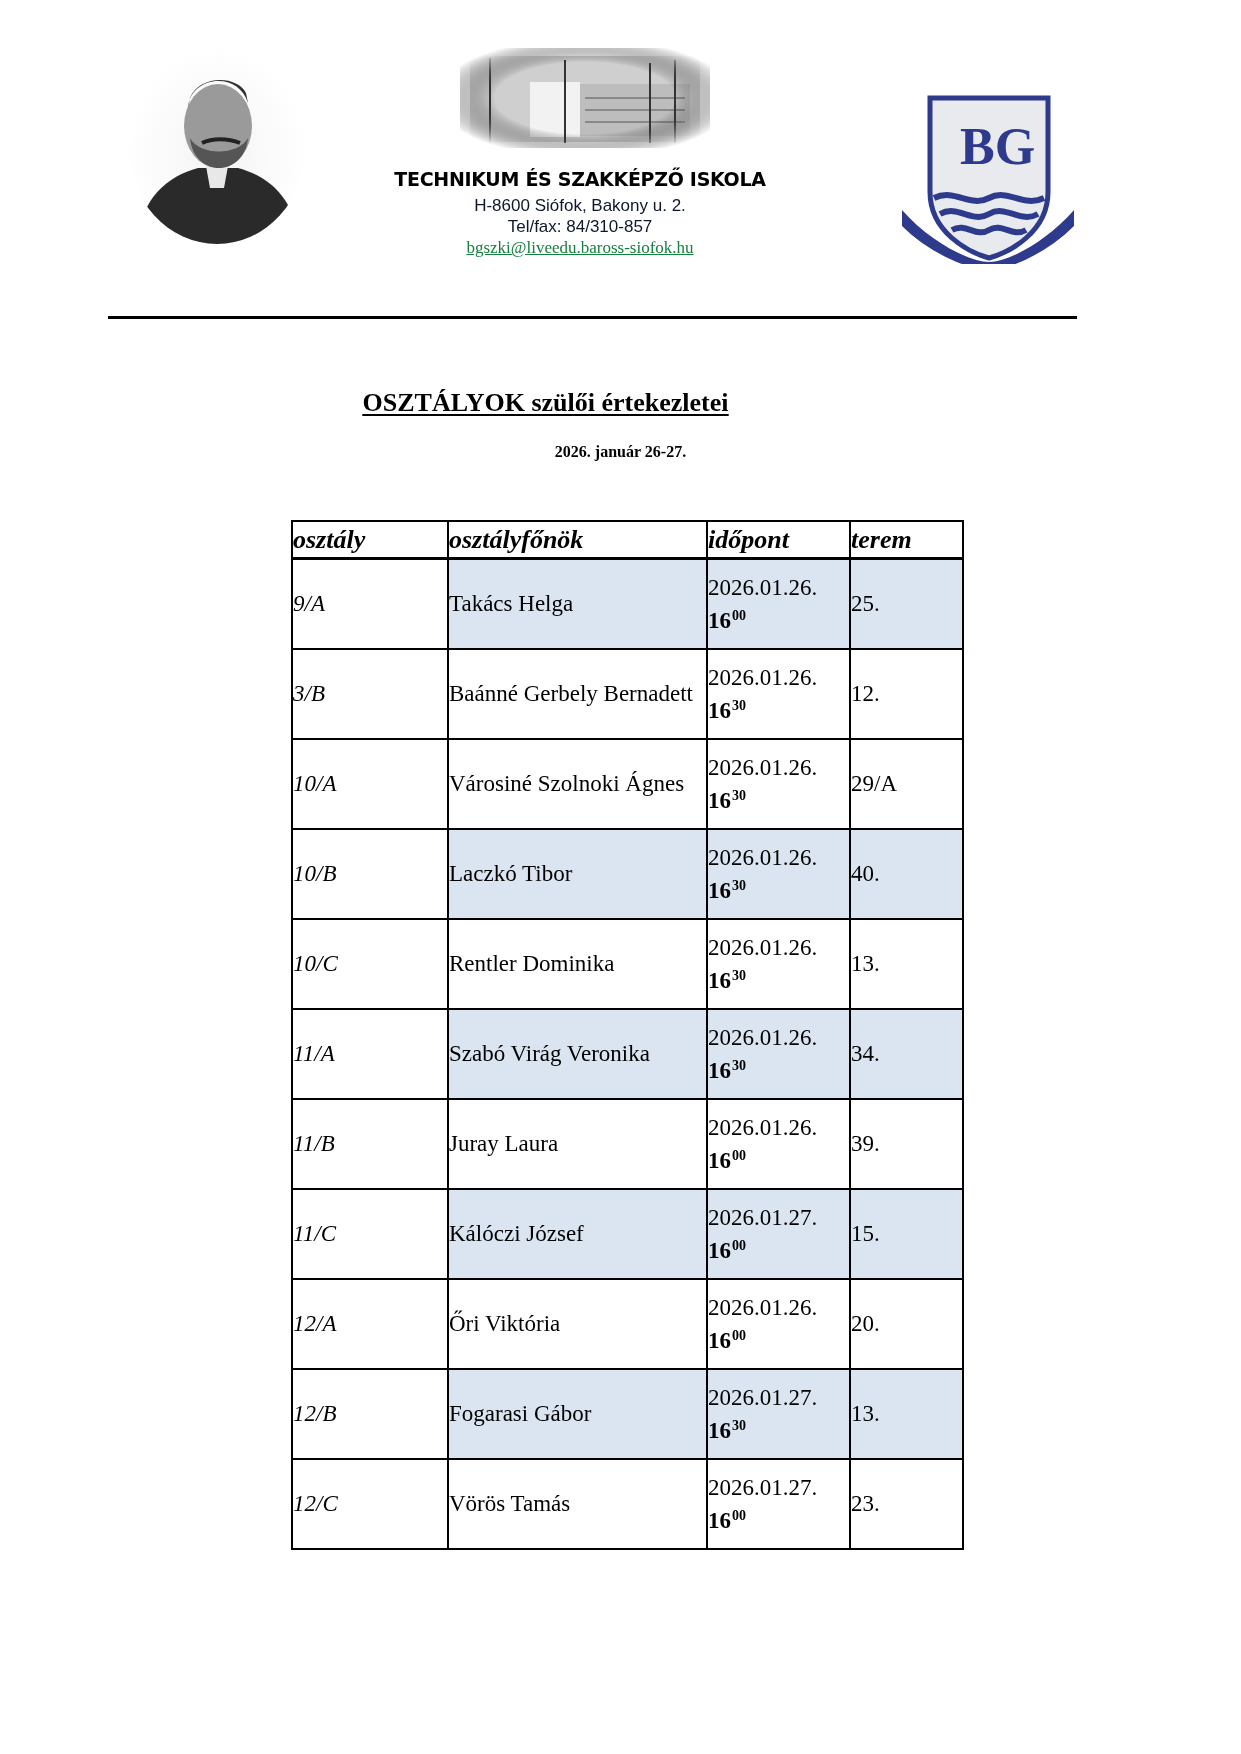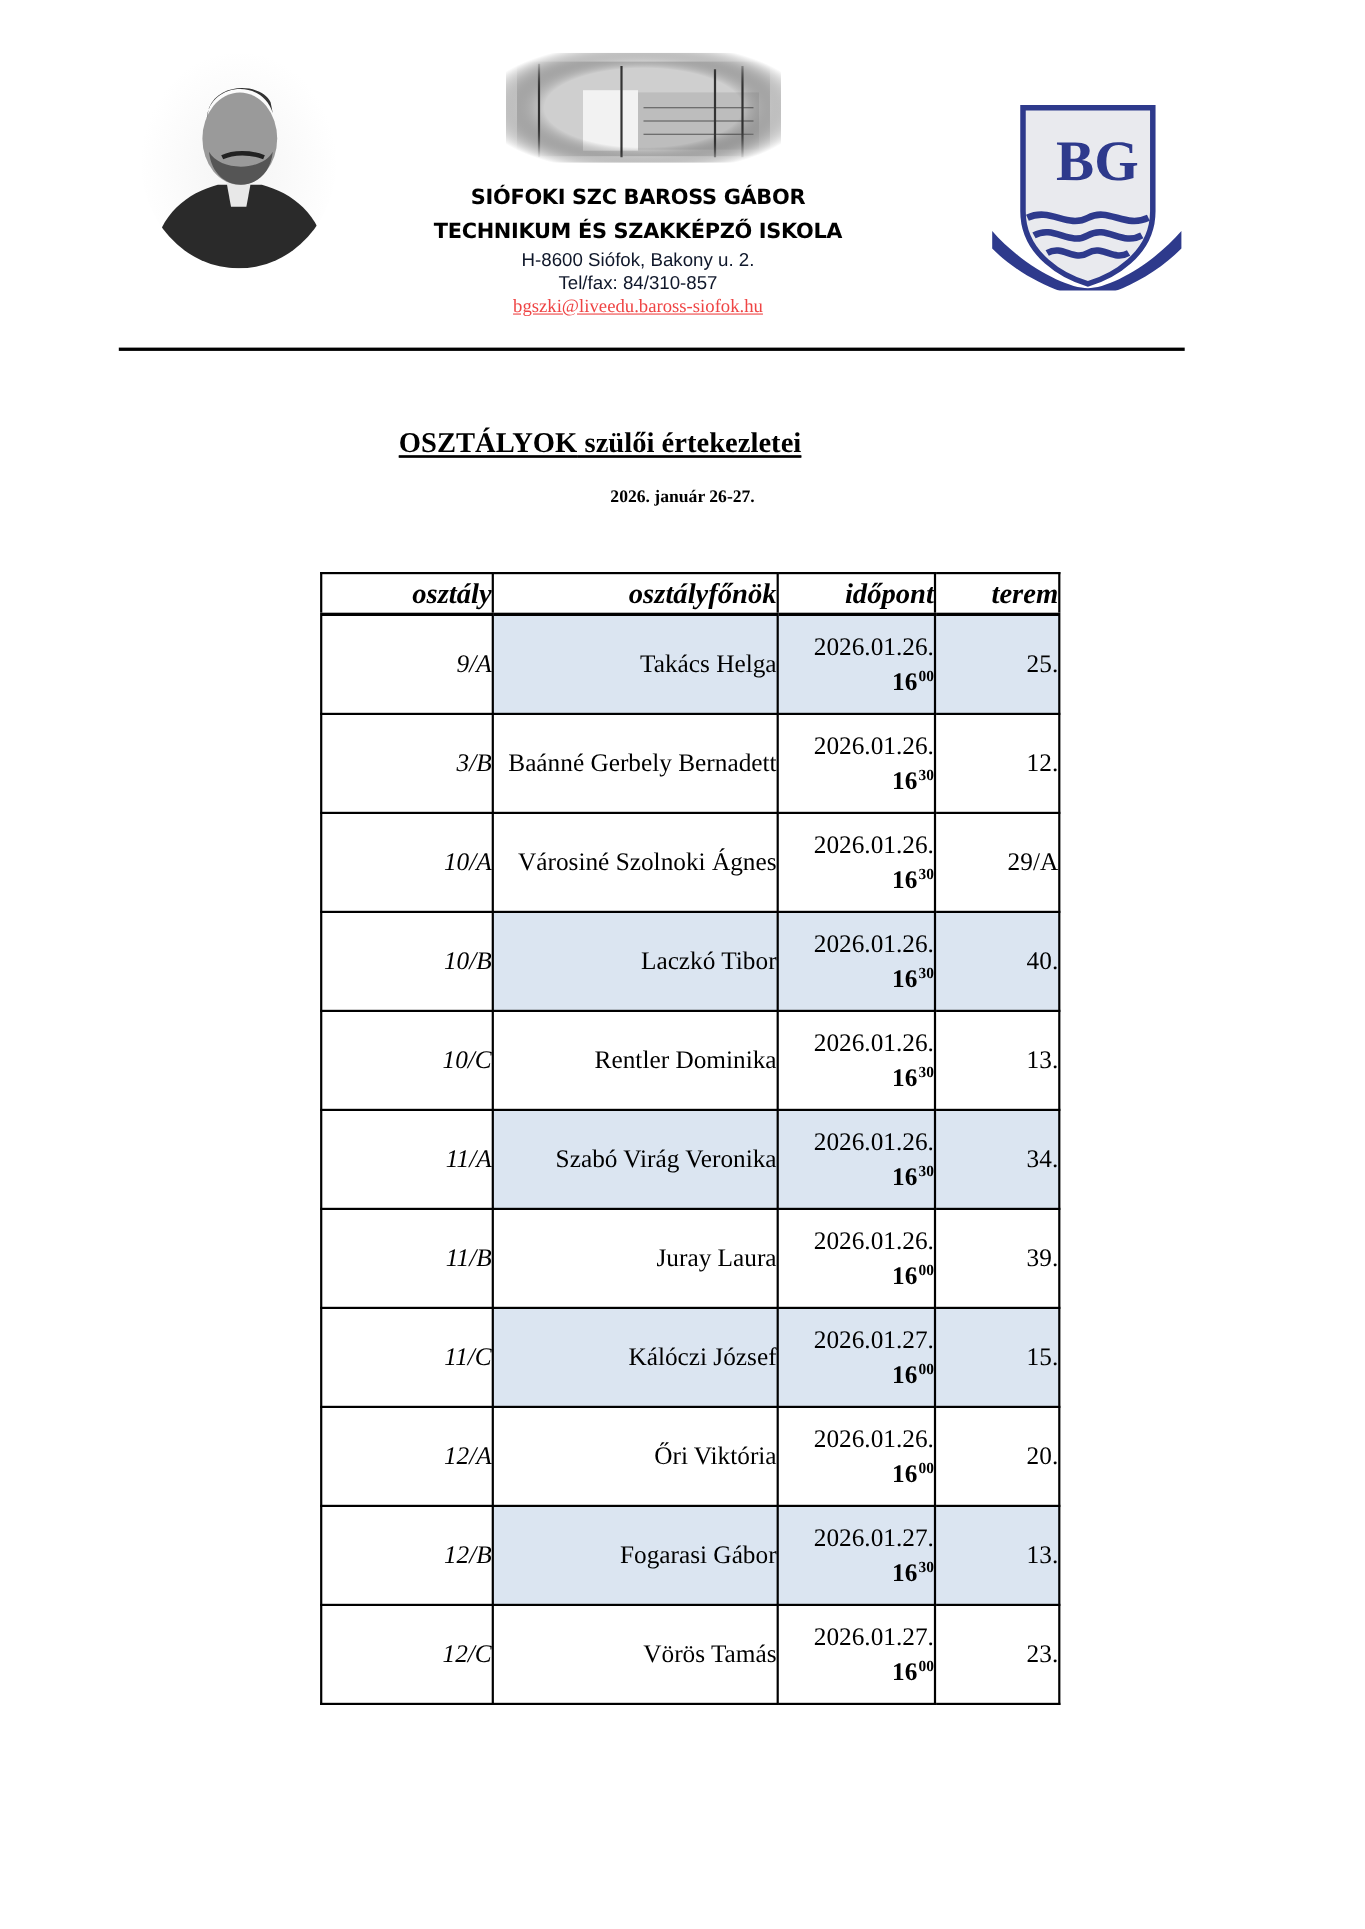--- a/index.html
+++ b/index.html
@@ -11,30 +11,30 @@
 
   .building { position: absolute; left: 460px; top: 48px; width: 250px; height: 100px; }
   .building svg { width: 100%; height: 100%; }
 
   .crest { position: absolute; left: 900px; top: 92px; width: 176px; height: 172px; }
   .crest svg { width: 100%; height: 100%; }
 
   .school-header { position: absolute; left: 380px; top: 164px; width: 400px; text-align: center; }
   .school-name { font-family: "DejaVu Sans", sans-serif; font-weight: bold; font-size: 19px; line-height: 31px; letter-spacing: -0.3px; }
   .school-info { font-family: Liberation Sans, sans-serif; font-size: 17px; line-height: 21px; color: #0f172a; }
-  .school-email { font-family: "Liberation Serif", serif; font-size: 17px; line-height: 21px; color: #ef4444; text-decoration: underline; }
+  .school-email { font-family: "Liberation Serif", serif; font-size: 17px; line-height: 21px; color: #15803d; text-decoration: underline; }
 
   .hr { position: absolute; left: 108px; top: 316px; width: 969px; height: 3px; background: #000; }
 
   .doc-title { position: absolute; left: 0; width: 1091px; top: 388px; text-align: center; font-weight: bold; font-size: 26px; }
   .doc-title span { text-decoration: underline; text-underline-offset: 3px; text-decoration-thickness: 2px; }
   .doc-date { position: absolute; left: 0; width: 1241px; top: 443px; text-align: center; font-weight: bold; font-size: 16px; }
 
   table.schedule { position: absolute; left: 291px; top: 520px; width: 671px; border-collapse: collapse; table-layout: fixed; }
-  table.schedule th, table.schedule td { border: 2px solid #000; text-align: right; vertical-align: middle; padding: 0; }
+  table.schedule th, table.schedule td { border: 2px solid #000; text-align: left; vertical-align: middle; padding: 0; }
   table.schedule th { height: 35px; font-style: italic; font-weight: bold; font-size: 26px; border-bottom: 3px solid #000; }
   table.schedule td { height: 88px; font-size: 23px; line-height: 28px; }
   td.cls { font-style: italic; }
   tr.shaded td.shade { background: #dbe5f1; }
   .time { font-weight: bold; }
   .time sup { font-size: 14px; vertical-align: 8px; margin-left: 1px; }
 </style>
 </head>
 <body>
 
@@ -82,21 +82,20 @@
     <g stroke="#2e3a8c" stroke-width="6" fill="none">
       <path d="M34 106 C 55 96, 70 116, 89 106 C 108 96, 123 116, 144 106"></path>
       <path d="M40 122 C 58 112, 72 132, 89 122 C 106 112, 120 132, 138 122"></path>
       <path d="M52 138 C 66 130, 76 146, 89 138 C 102 130, 112 146, 126 138"></path>
     </g>
     <path d="M2 118 C 30 150, 70 170, 89 170 C 108 170, 146 150, 174 118 L 174 134 C 146 162, 108 178, 89 178 C 70 178, 30 162, 2 134 Z" fill="#2e3a8c"></path>
   </svg>
 </div>
 
 <div class="school-header">
-  <div class="school-name">SIÓFOKI SZC BAROSS GÁBOR</div>
   <div class="school-name">TECHNIKUM ÉS SZAKKÉPZŐ ISKOLA</div>
   <div class="school-info">H-8600 Siófok, Bakony u. 2.</div>
   <div class="school-info">Tel/fax: 84/310-857</div>
   <div class="school-email">bgszki@liveedu.baross-siofok.hu</div>
 </div>
 
 <div class="hr"></div>
 
 <div class="doc-title"><span><span>OSZTÁLYOK</span><span> szülői értekezletei</span></span></div>
 <div class="doc-date">2026. január 26-27.</div>

